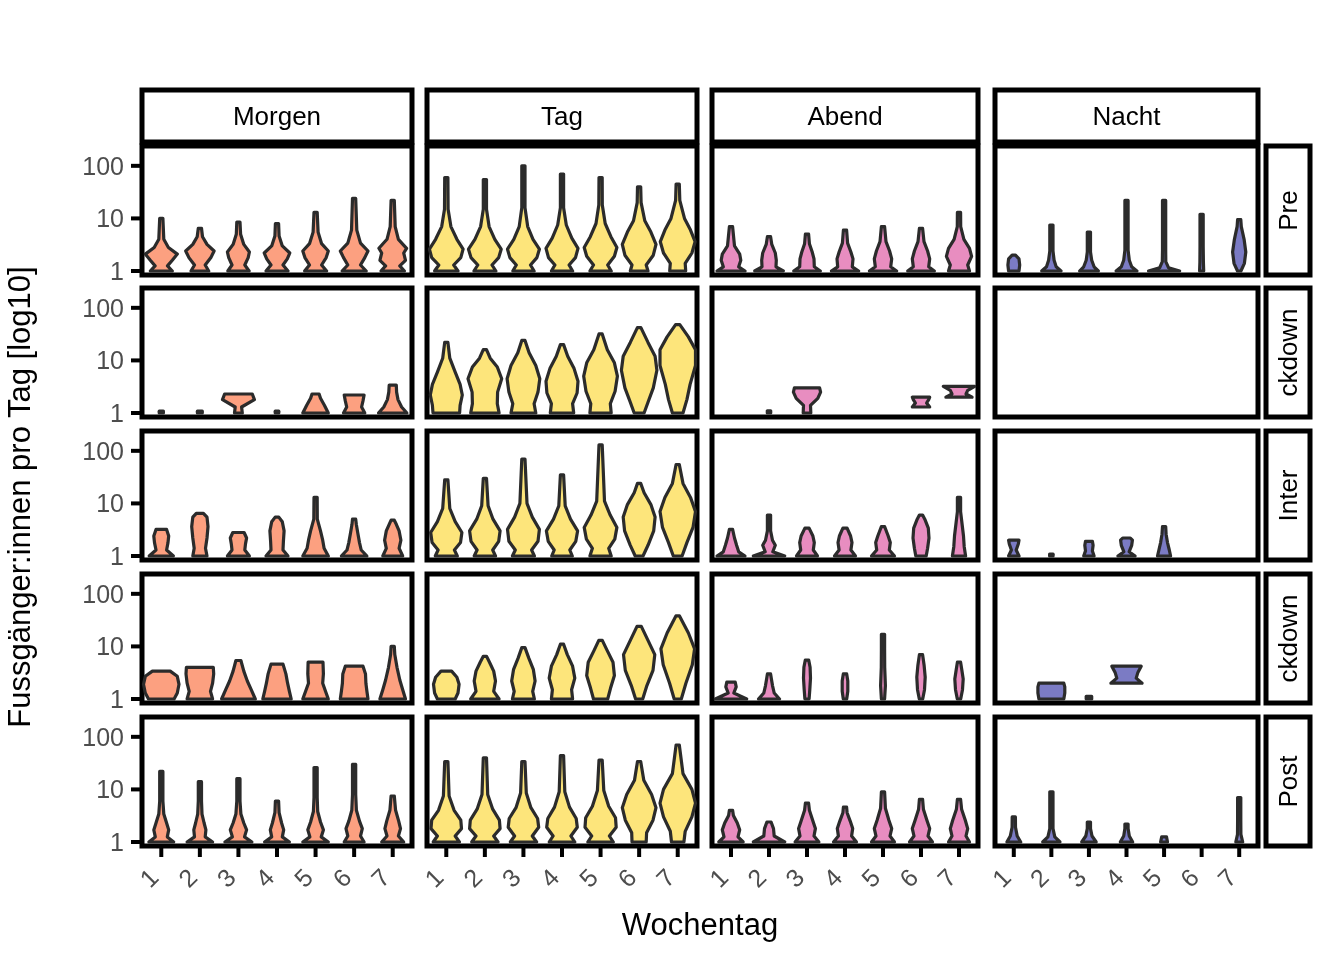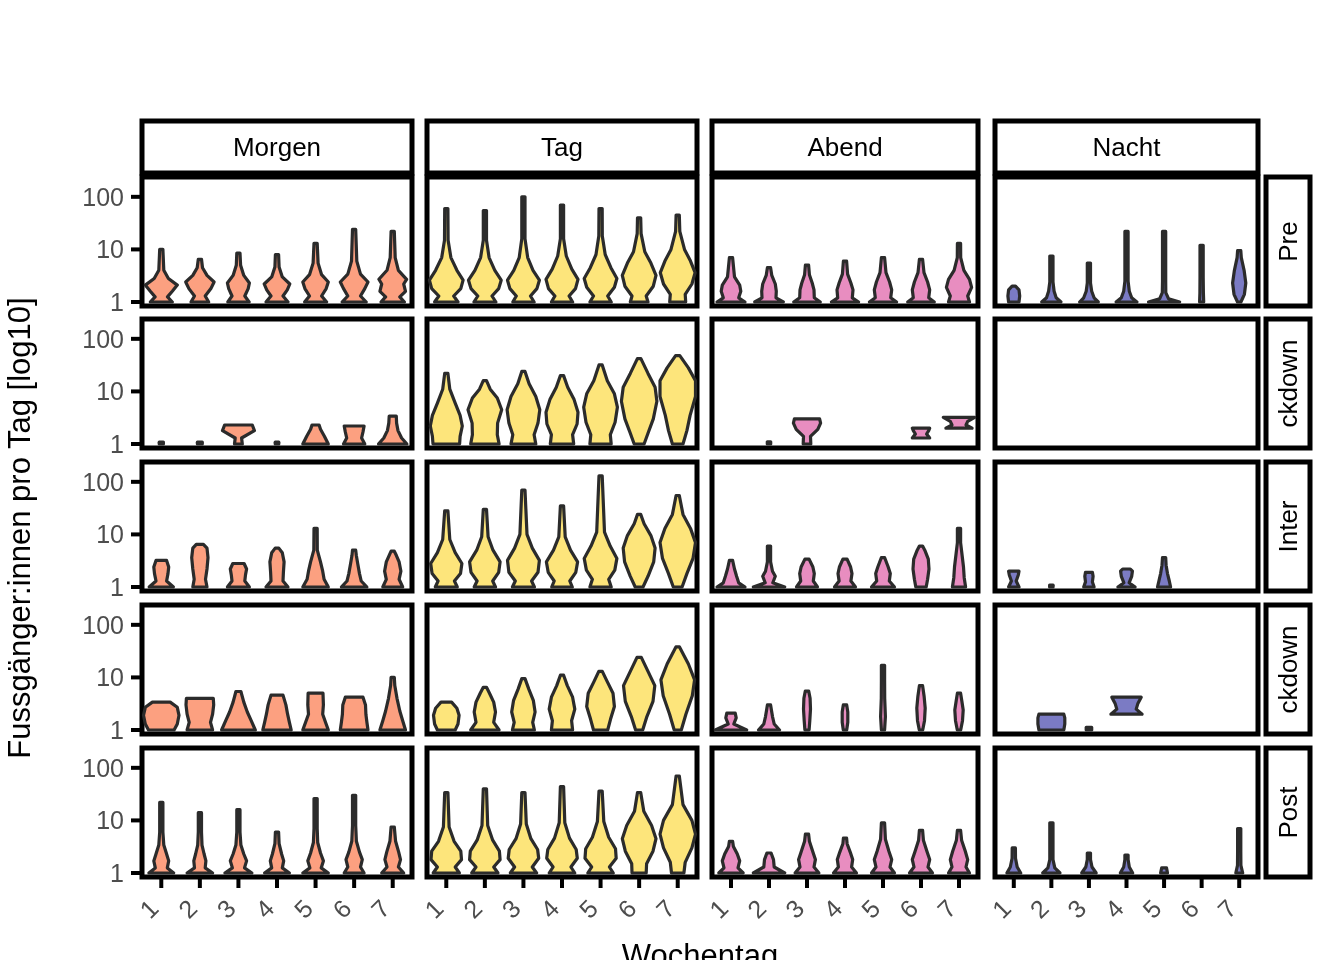--- a/index.html
+++ b/index.html
@@ -1,17 +1,17 @@
 <!DOCTYPE html>
 <html><head>
 <meta charset="utf-8">
 <style>
   html,body{margin:0;padding:0;background:#ffffff;}
   body{width:1344px;height:960px;font-family:"Liberation Sans",sans-serif;color:#000;overflow:hidden;}
-  #plot-root{position:relative;width:1344px;height:924px;margin-top:31px;}
+  #plot-root{position:relative;width:1344px;height:924px;}
   svg{display:block;}
   .axis-title{font-size:31px;fill:#000;font-family:"Liberation Sans",sans-serif;}
   .strip-label{font-size:26px;fill:#000;font-family:"Liberation Sans",sans-serif;}
   .tick-label{font-size:25px;fill:#4d4d4d;font-family:"Liberation Sans",sans-serif;}
   .xtick-label{font-size:25px;fill:#4d4d4d;font-family:"Liberation Sans",sans-serif;}
 </style>
 </head>
 <body>
 
 <div id="plot-root">

